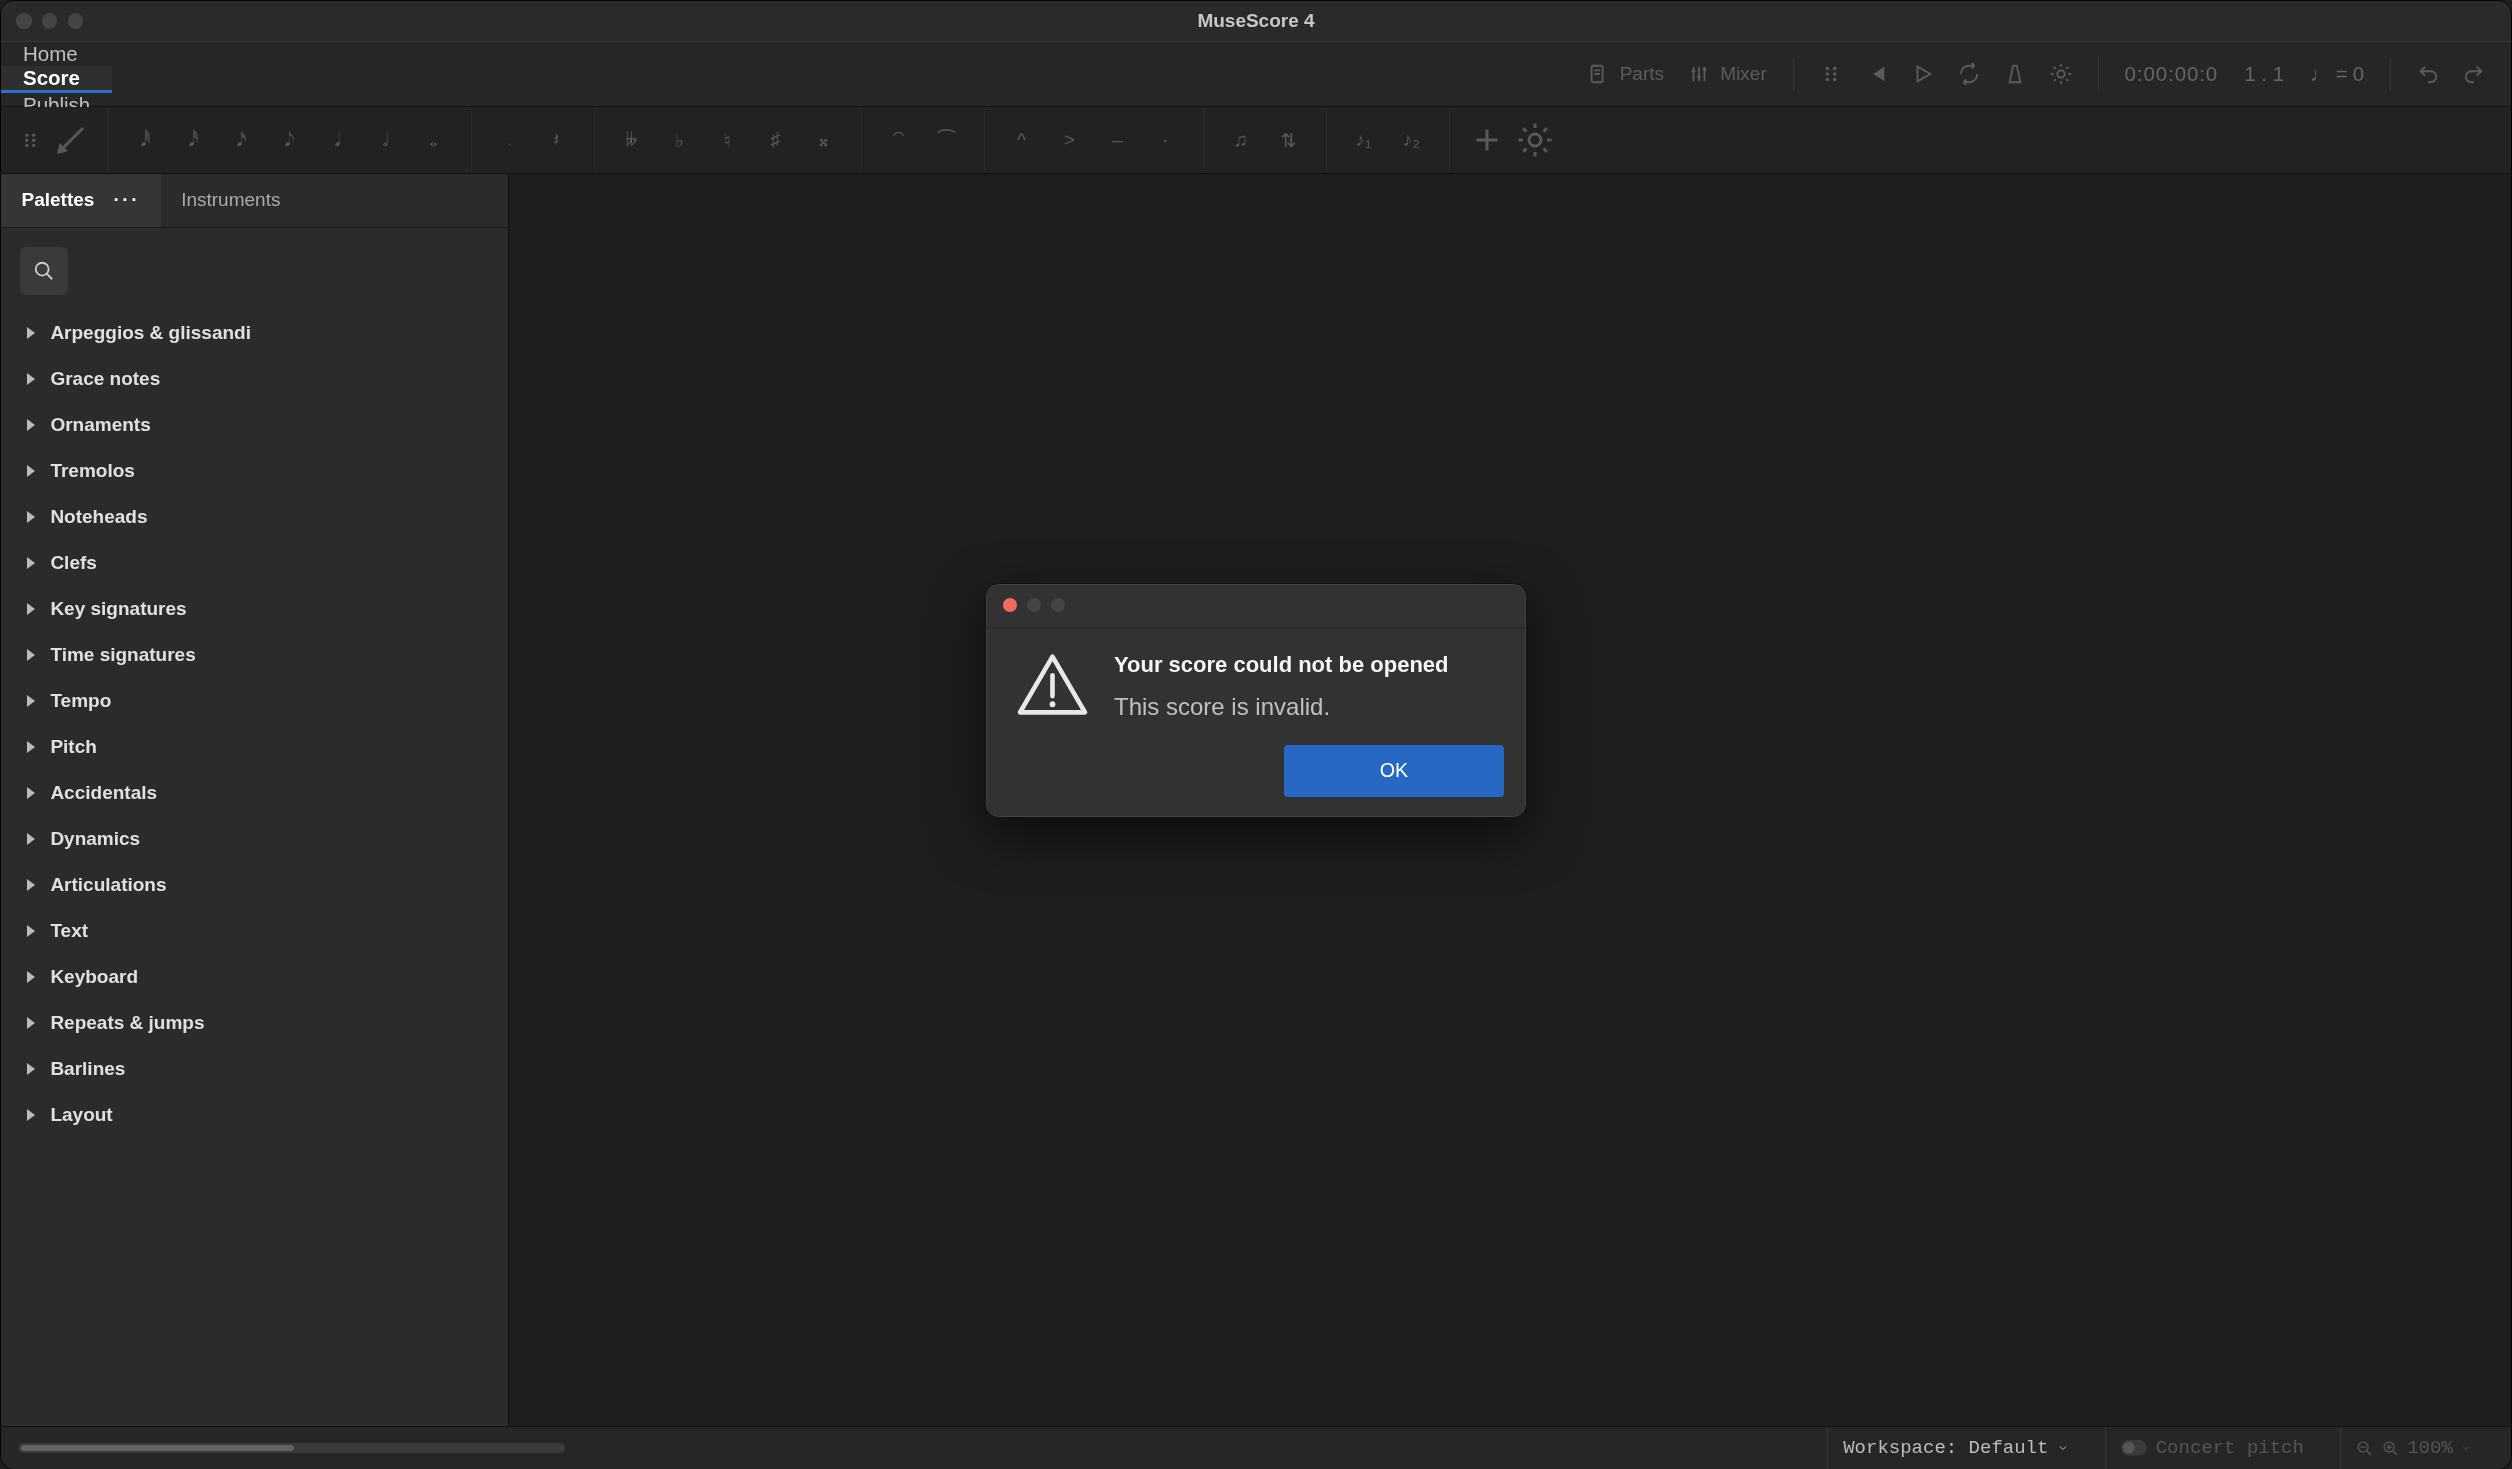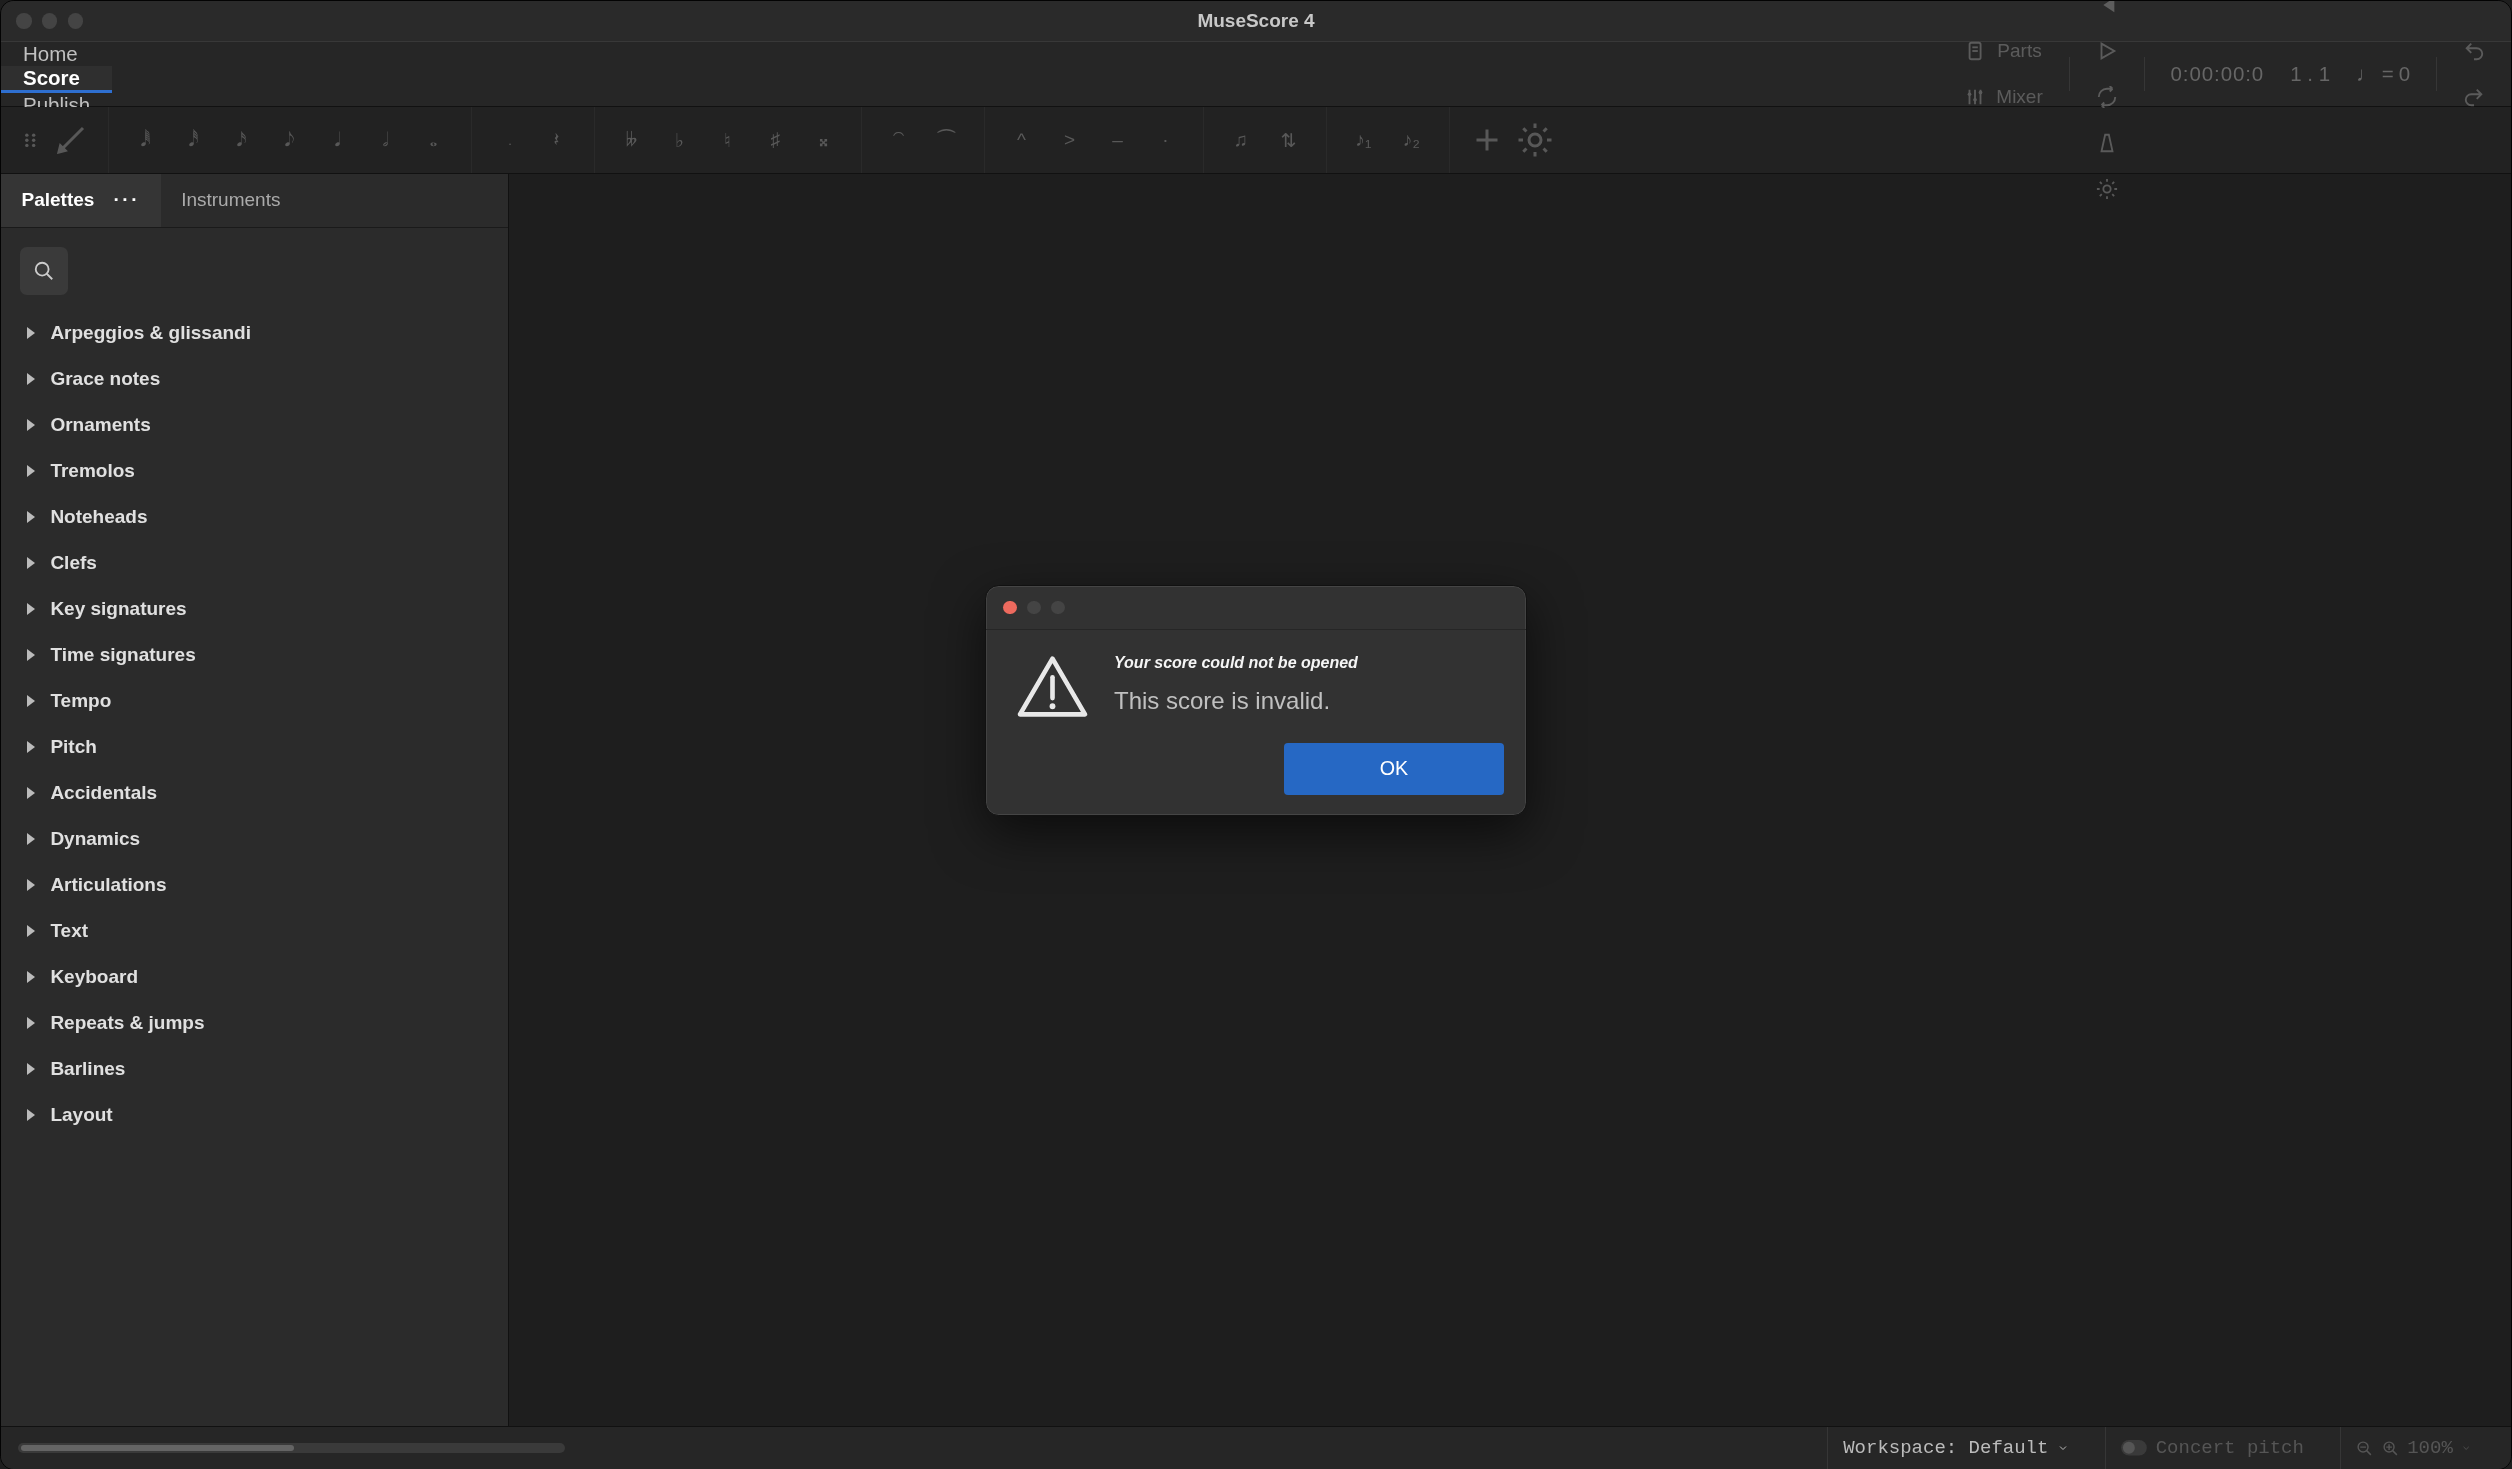--- a/index.html
+++ b/index.html
@@ -66,21 +66,21 @@
   border-bottom: 3.4px solid #2e6fd0;
   background: #2f2f2f;
 }
 .topright {
   margin-left: auto;
   display: flex;
   align-items: center;
   gap: 26px;
   padding-right: 26px;
 }
-.top-group { display: flex; align-items: center; gap: 24px; color:#666; opacity:0.55;flex-direction:column;}
+.top-group { display: flex; align-items: center; gap: 24px; color:#666; opacity:0.55;}
 .group-btn { display:flex; align-items:center; gap:10.3px; font-size:19px; color:#888; }
 .divider { width:0.9px; height:34px; background:#363636; }
 .icon-sm { width:22px; height:22px; display:inline-block; }
 .timecode { color:#666; font-size:20.5px; letter-spacing:0.9px;}
 .pos { color:#666; font-size:20.5px;}
 .tempo { color:#666; font-size:20.5px; display:flex; align-items:center; gap:5.1px;}
 
 .toolbar {
   height: 67px;
   background: #222;
@@ -215,21 +215,21 @@
 .dlg-titlebar .gray { background:#444; }
 .dlg-body {
   display:flex; gap:24px;
   padding: 24px 24px 6.8px 29px;
 }
 .warn {
   width:75px; height:65px;
 }
 .dlg-text { flex:1; }
 .dlg-h {
-  font-weight:700; font-size:16px; color:#f5f5f5;font-style:italic;
+  font-weight:700; font-size:22px; color:#f5f5f5;
 }
 .dlg-p {
   margin-top:15.4px; font-size:24px; color:#c0c0c0;
 }
 .dlg-actions {
   display:flex; justify-content:flex-end;
   padding: 17px 22px 20.5px 22px;
 }
 .ok-btn {
   width:220px; height:52px;

